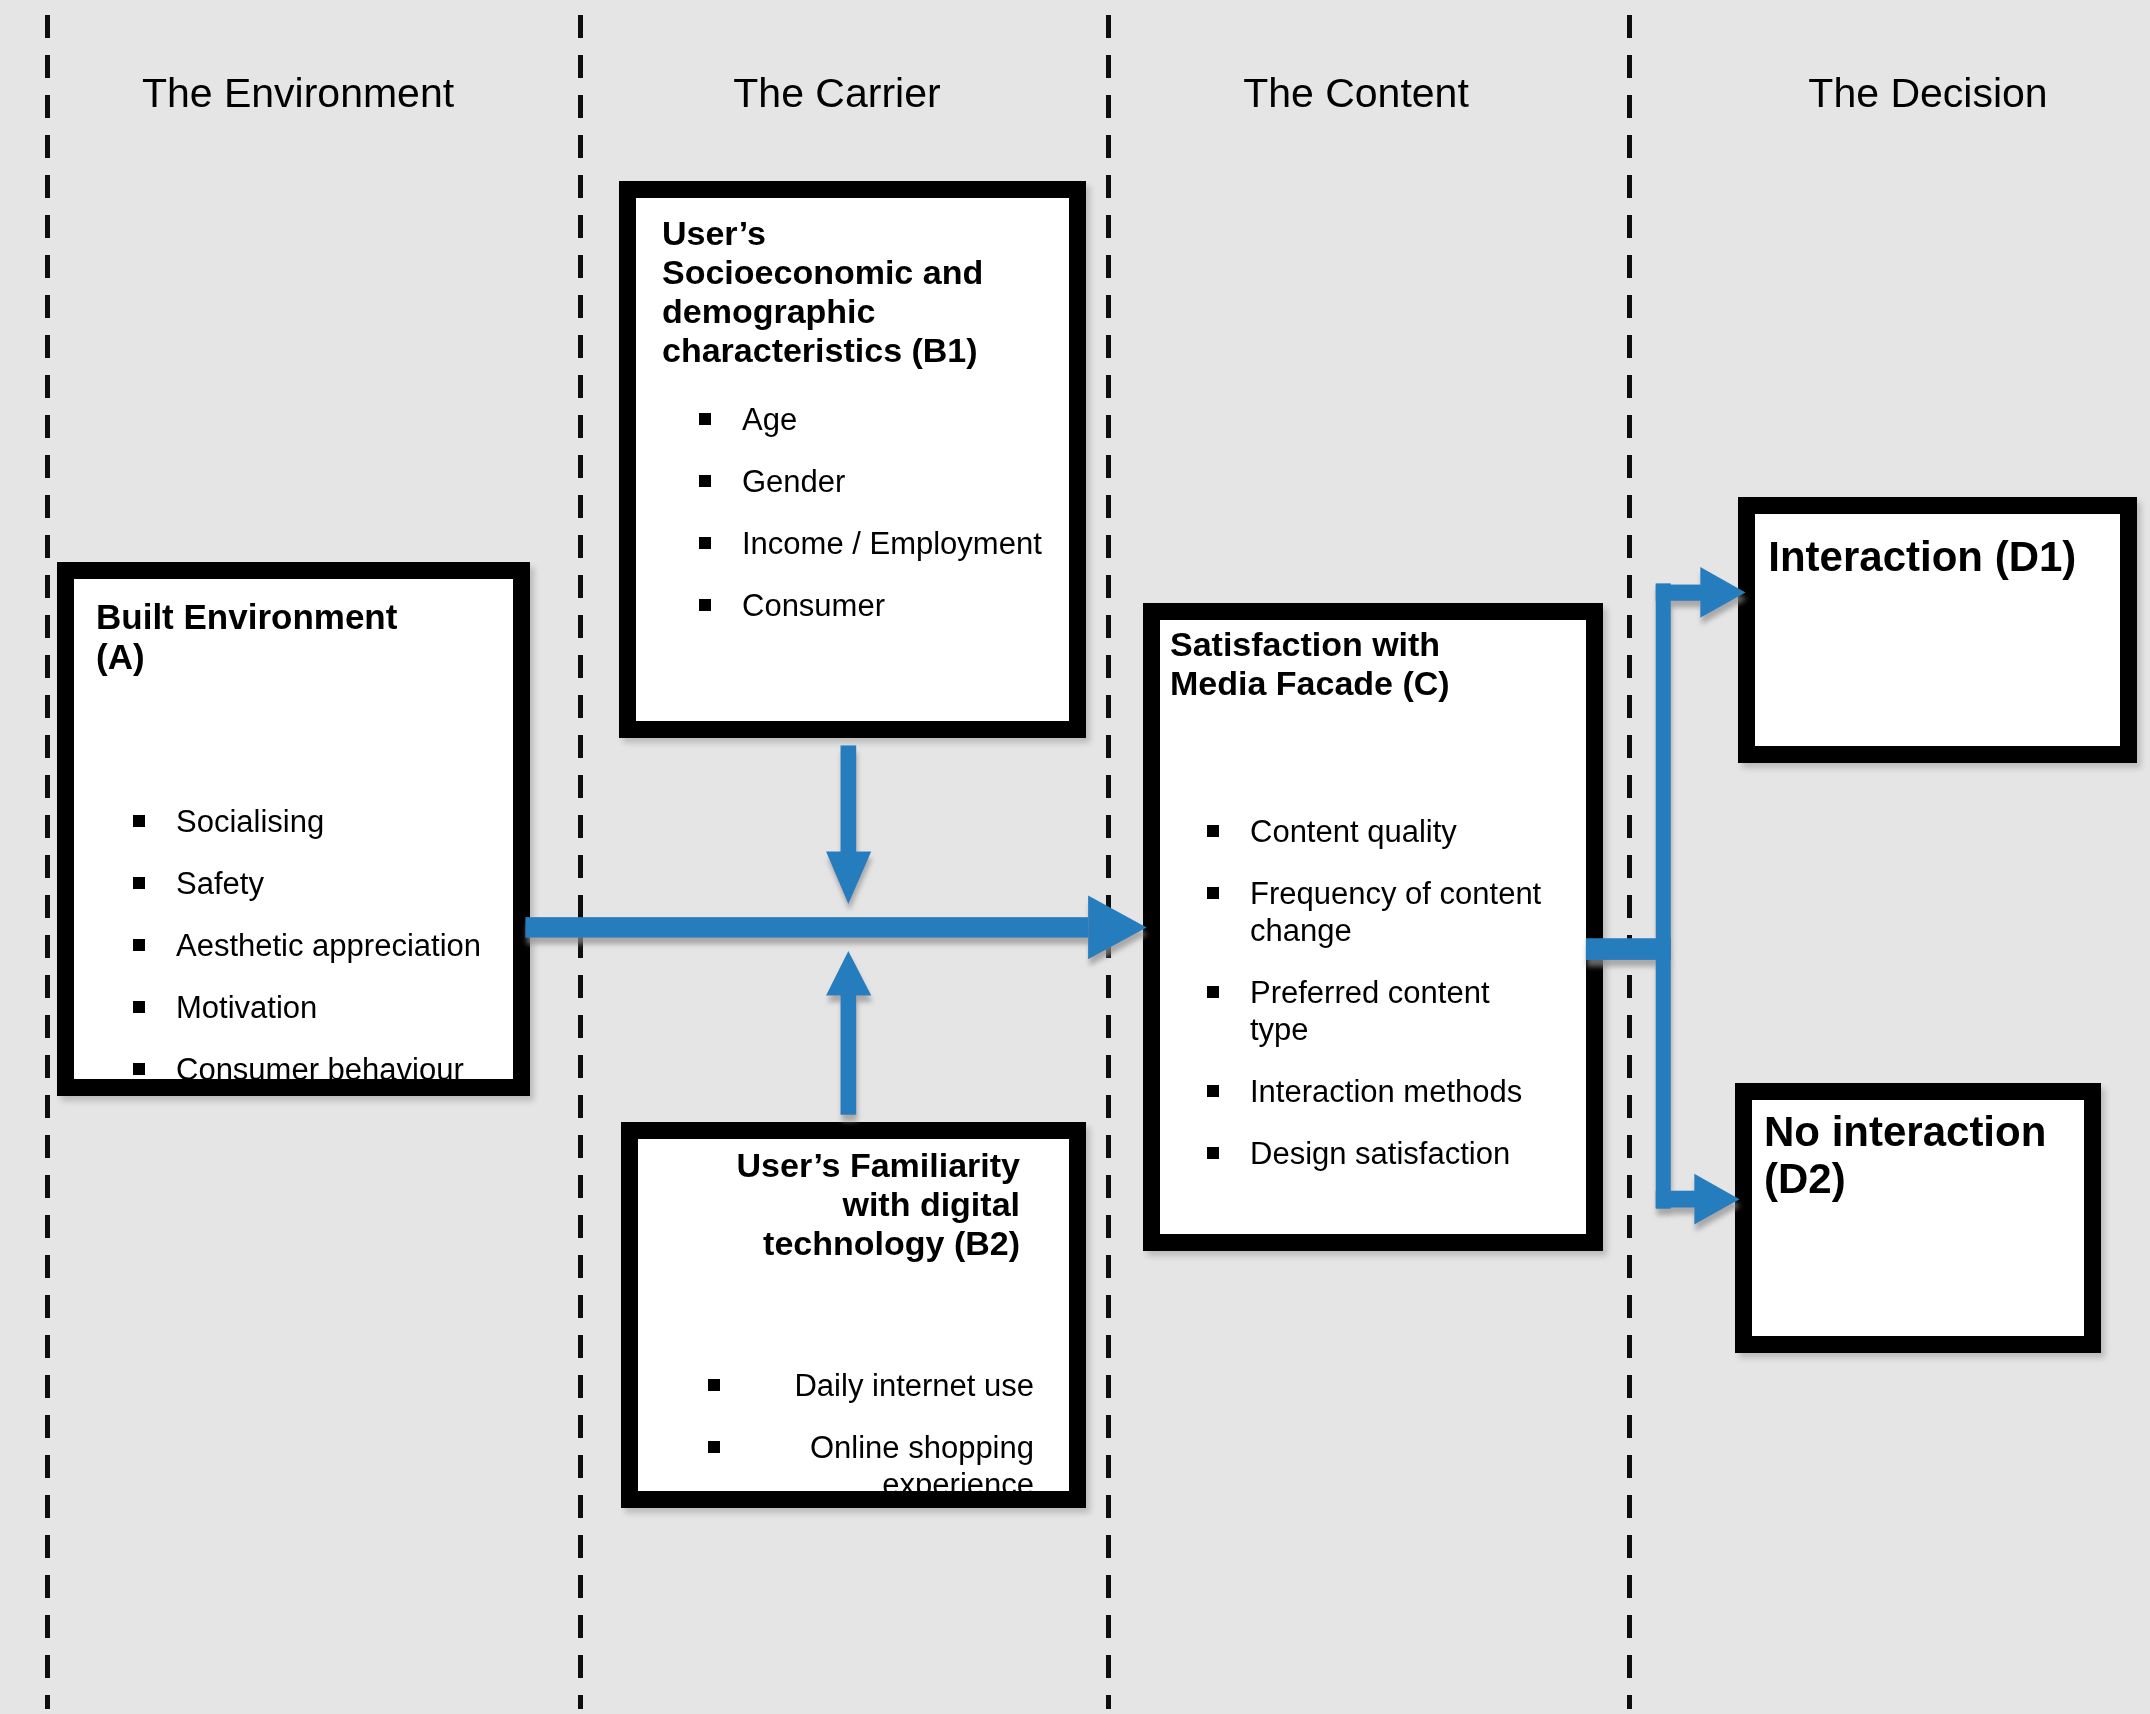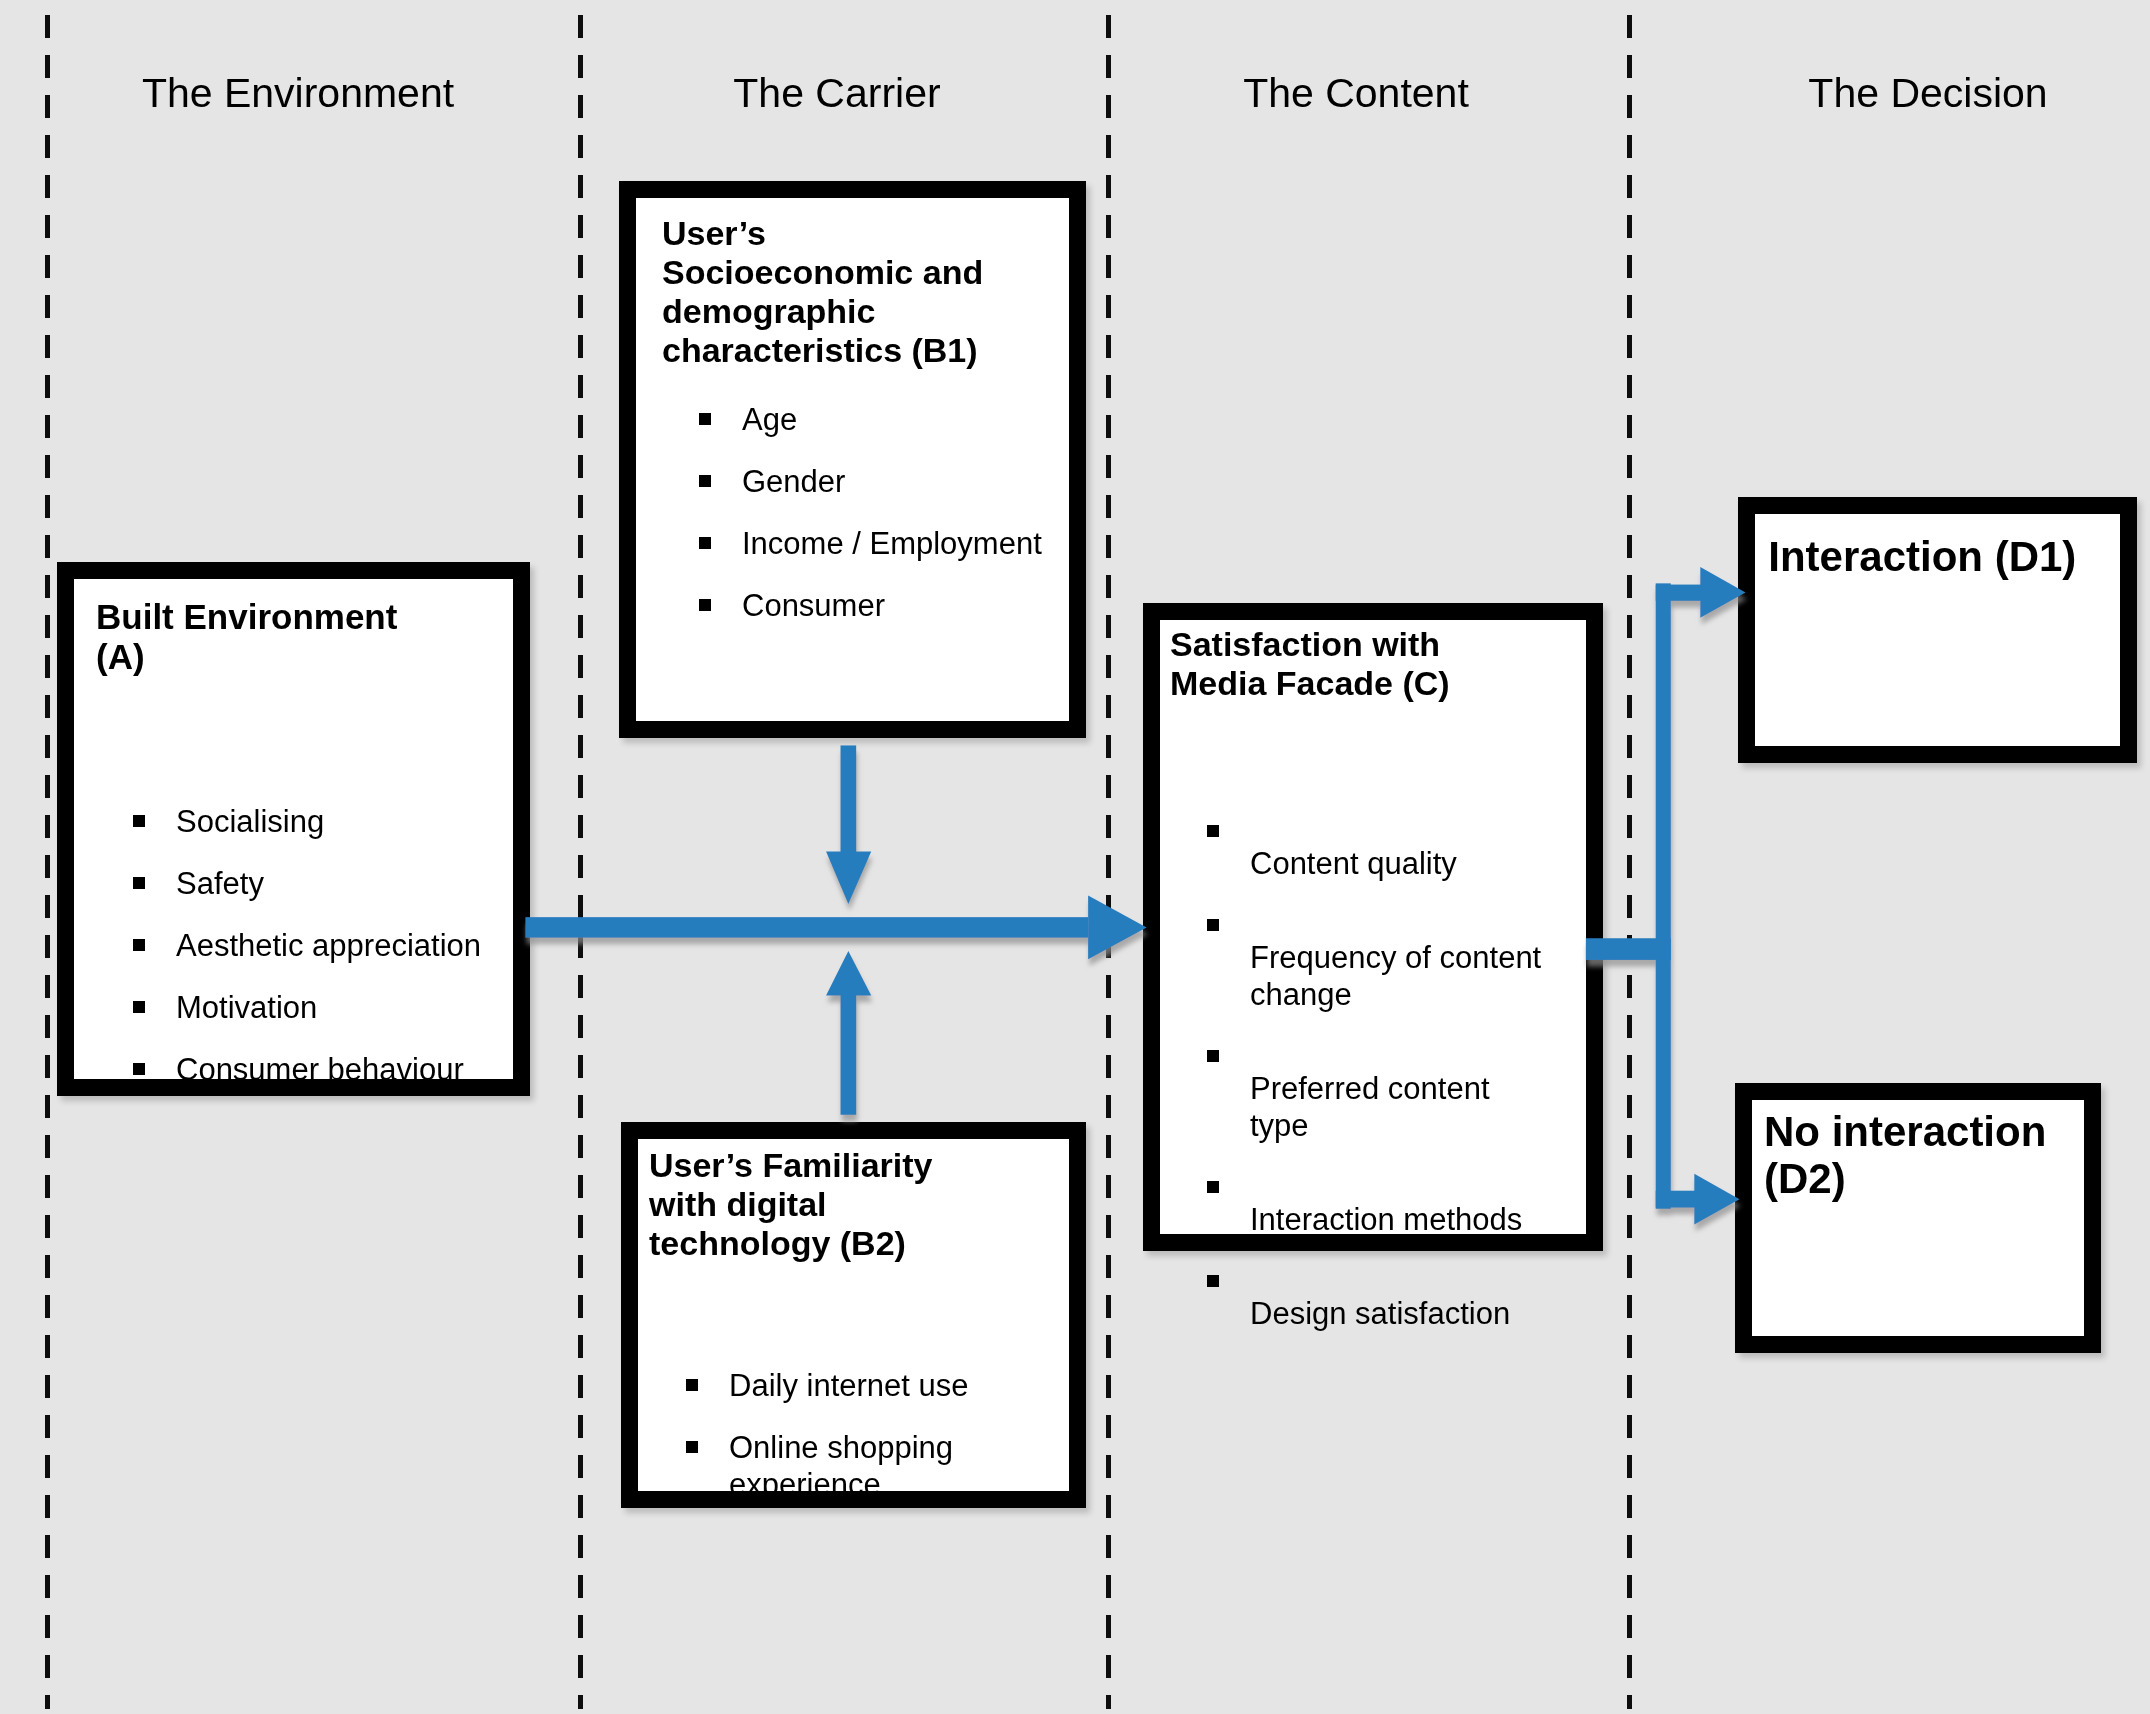--- a/index.html
+++ b/index.html
@@ -33,21 +33,21 @@
   .h-dec{left:1705px;width:446px;}
 
   
   .node{
     position:absolute;background:#fff;border:17px solid #000;
     box-sizing:border-box;
     box-shadow:3.6px 5.4px 6px rgba(0,0,0,0.18);
   }
   .box-a {left:57px;  top:562px;  width:473px; height:534px; padding-left:22px;}
   .box-b1{left:619px;top:181px;  width:467px; height:557px;  padding-left:26px;}
-  .box-b2{left:621px;top:1122px; width:465px; height:386px;  padding-left:11px;}
+  .box-b2{left:621px;top:1122px; width:465px; height:386px;  padding-left:33px;text-align:right;}
   .box-c {left:1143px;top:603px; width:460px; height:648px; padding-left:10px;}
   .box-d1{left:1738px;top:483px;  width:399px; height:266px;  padding-left:13.3px;margin-top:14px;}
   .box-d2{left:1735px;top:1083px; width:366px; height:270px;  padding-left:12px;}
 
   .node-title{font-weight:bold;}
   .box-a  .node-title{margin-top:18px;width:337px;font-size:35px;line-height:40px;}
   .box-b1 .node-title{margin-top:15.7px;width:349px;font-size:34px;line-height:39px;}
   .box-b2 .node-title{margin-top:7.2px;width:349px;font-size:34px;line-height:39px;}
   .box-c  .node-title{margin-top:4.8px; width:349px;font-size:34px;line-height:39px;}
   .box-d1 .node-title{margin-top:19px;font-size:42px;line-height:47px;white-space:nowrap;}
@@ -58,21 +58,21 @@
   .box-a  ul.items{margin-top:126px;}
   .box-b1 ul.items{margin-top:31px;}
   .box-b2 ul.items{margin-top:104px;}
   .box-c  ul.items{margin-top:110px;}
   ul.items li{display:flex;align-items:flex-start;margin-bottom:25px;}
   ul.items .sq{flex:none;width:12px;height:12px;background:#000;margin-top:12px;margin-right:31px;}
   ul.items .tx{font-size:31px;line-height:37px;}
   .box-a  .tx{width:337px;}
   .box-b1 .tx{width:328px;}
   .box-b2 .tx{width:283px;}
-  .box-c  .tx{width:292px;margin-top:32px;}
+  .box-c  .tx{width:292px;}
 
   svg.overlay{position:absolute;left:0;top:0;pointer-events:none;}
 </style>
 </head>
 <body>
 
 <div class="canvas">
 
   <div class="divider div-1"></div>
   <div class="divider div-2"></div>

